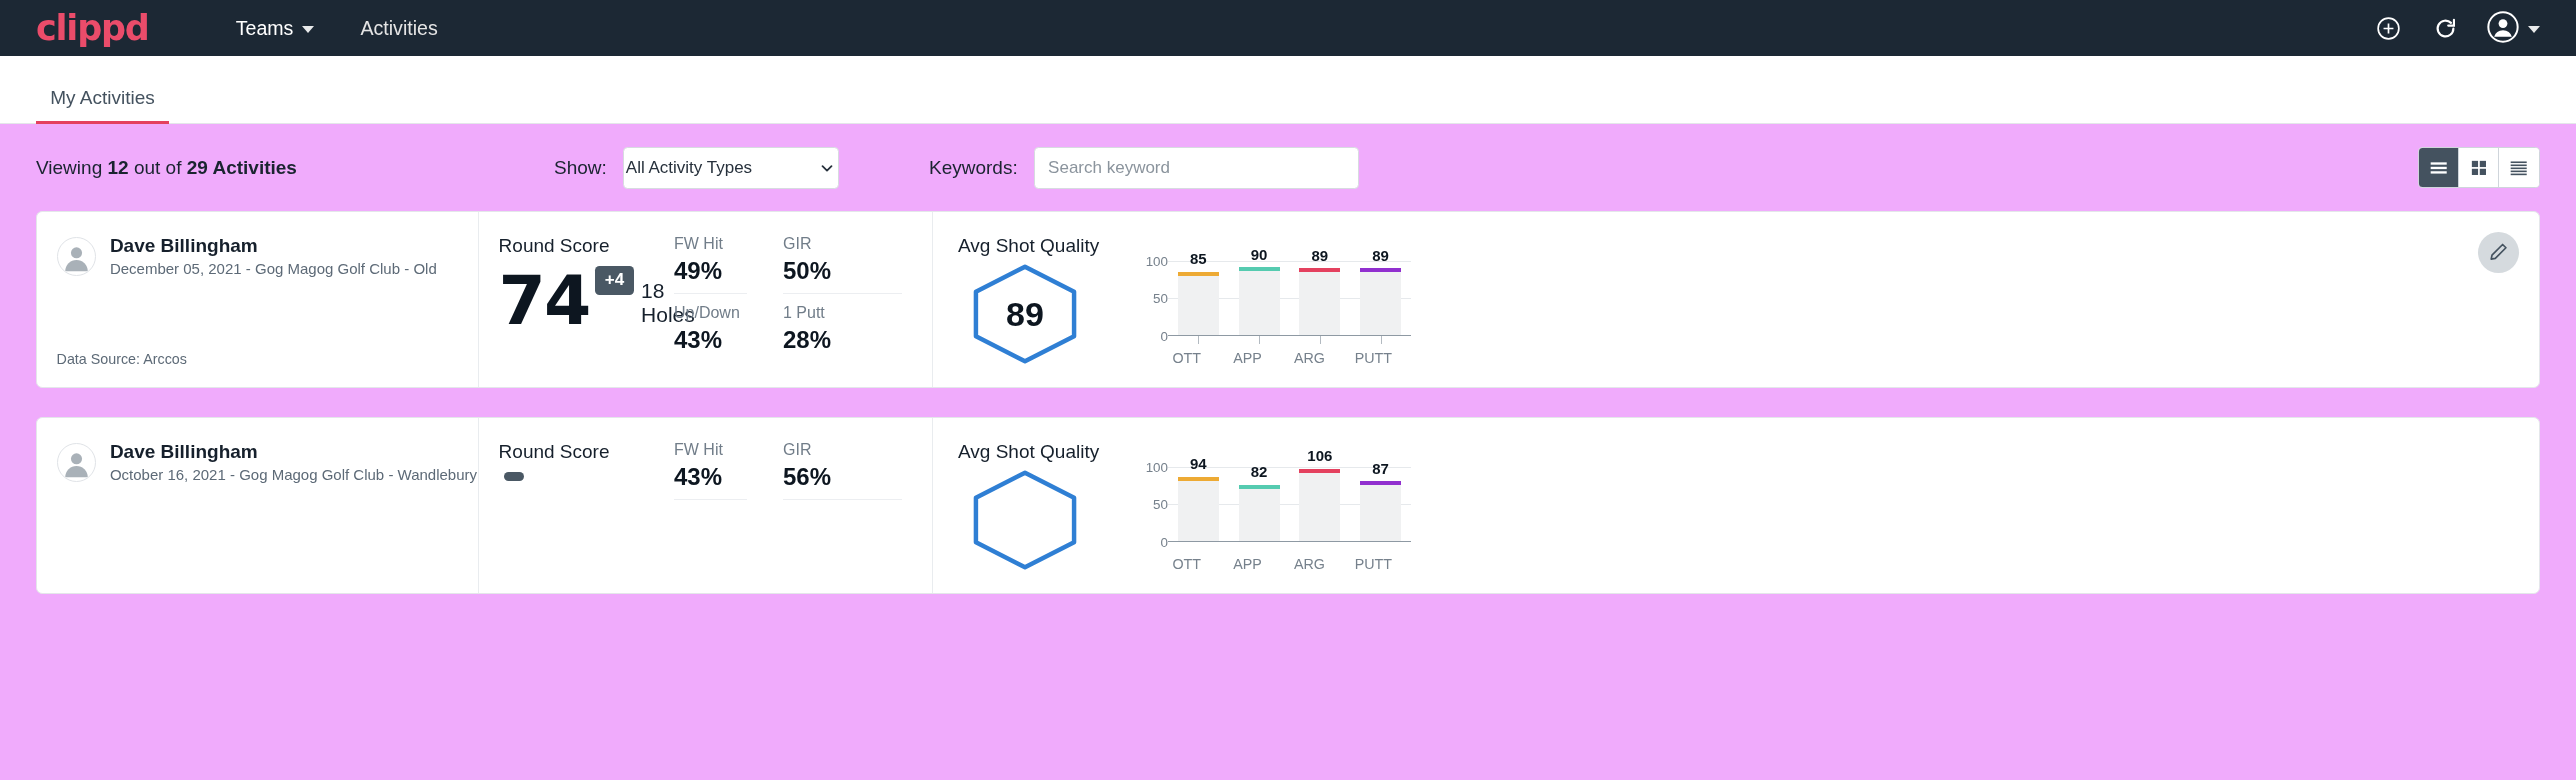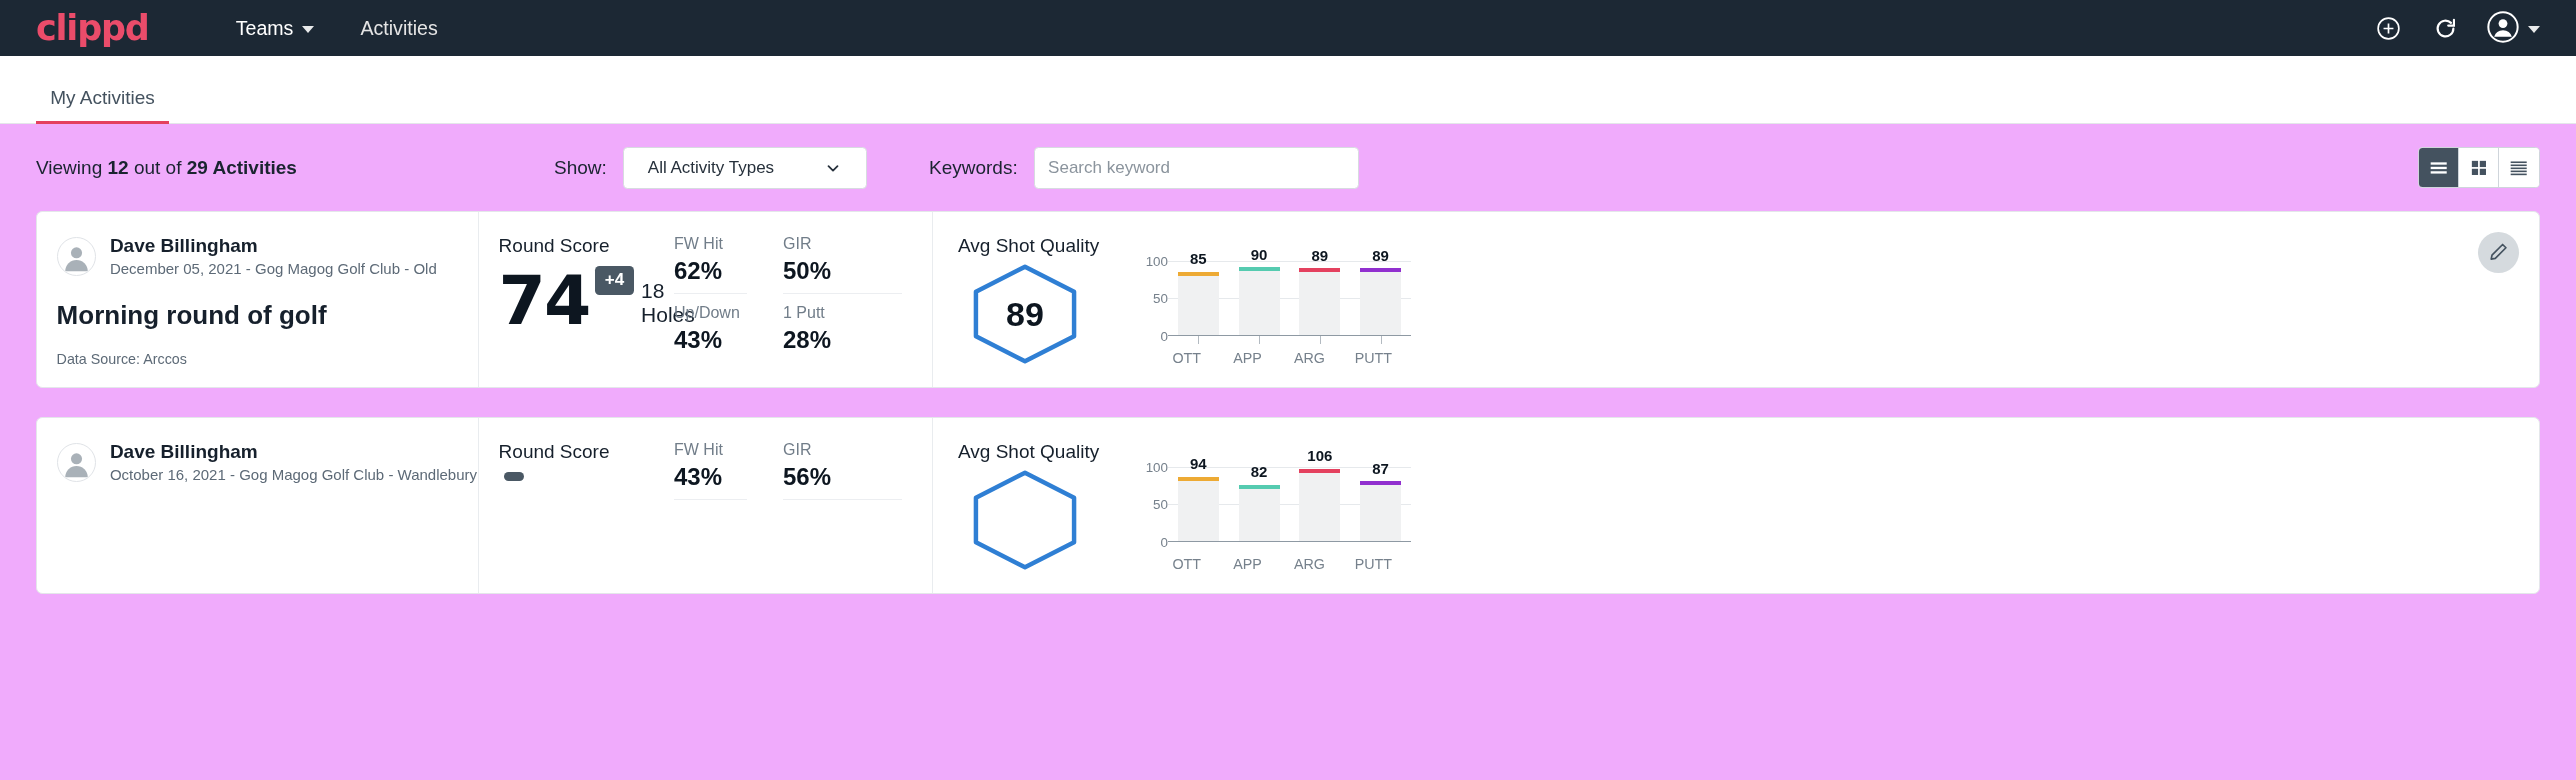--- a/index.html
+++ b/index.html
@@ -105,26 +105,26 @@
     color: #1a2430;
   }
   .viewing b { font-weight: 700; }
   .filter-mid {
     position: absolute;
     left: 518px;
     display: flex; align-items: center; gap: 16px;
   }
   .lbl { font-size: 19px; color: #1a2430; white-space: nowrap; }
   .select {
-    width: 244px; height: 42px;
+    width: 216px; height: 42px;
     background: #ffffff;
     border: 0.9px solid #d7dbe0;
     border-radius: 4.5px;
     display: flex; align-items: center;
-    padding: 0 24px;
+    padding: 0 2px;
     justify-content: space-between;
     cursor: pointer;
   }
   .select span { font-size: 17px; color: #27313c; }
   .kw-wrap {
     position: absolute;
     left: 893px;
     display: flex; align-items: center; gap: 16px;
   }
   .search-input {
@@ -409,37 +409,36 @@
           <svg width="39" height="39" viewBox="0 0 44 44">
             <circle cx="22" cy="17.6" r="6.6" fill="#a9b1b8"></circle>
             <path d="M8.6 39.5a13.4 13.4 0 0 1 26.8 0z" fill="#a9b1b8"></path>
           </svg>
         </div>
         <div>
           <div class="usr-name">Dave Billingham</div>
           <div class="usr-sub">December 05, 2021 - Gog Magog Golf Club - Old</div>
         </div>
       </div>
-      <div class="act-title">Morning round of golf</div>
       <div class="datasrc">Data Source: Arccos</div>
     </div>
 
     <div class="col-score">
       <div class="sect-label">Round Score</div>
       <div class="score-row">
         <div class="score-big">74</div>
         <div class="score-badge">+4</div>
         <div class="holes">18 Holes</div>
       </div>
     </div>
 
     <div class="col-stats">
       <div class="stat bordered">
         <div class="stat-k">FW Hit</div>
-        <div class="stat-v">62%</div>
+        <div class="stat-v">49%</div>
       </div>
       <div class="stat bordered">
         <div class="stat-k">GIR</div>
         <div class="stat-v">50%</div>
       </div>
       <div class="stat">
         <div class="stat-k">Up/Down</div>
         <div class="stat-v">43%</div>
       </div>
       <div class="stat">

